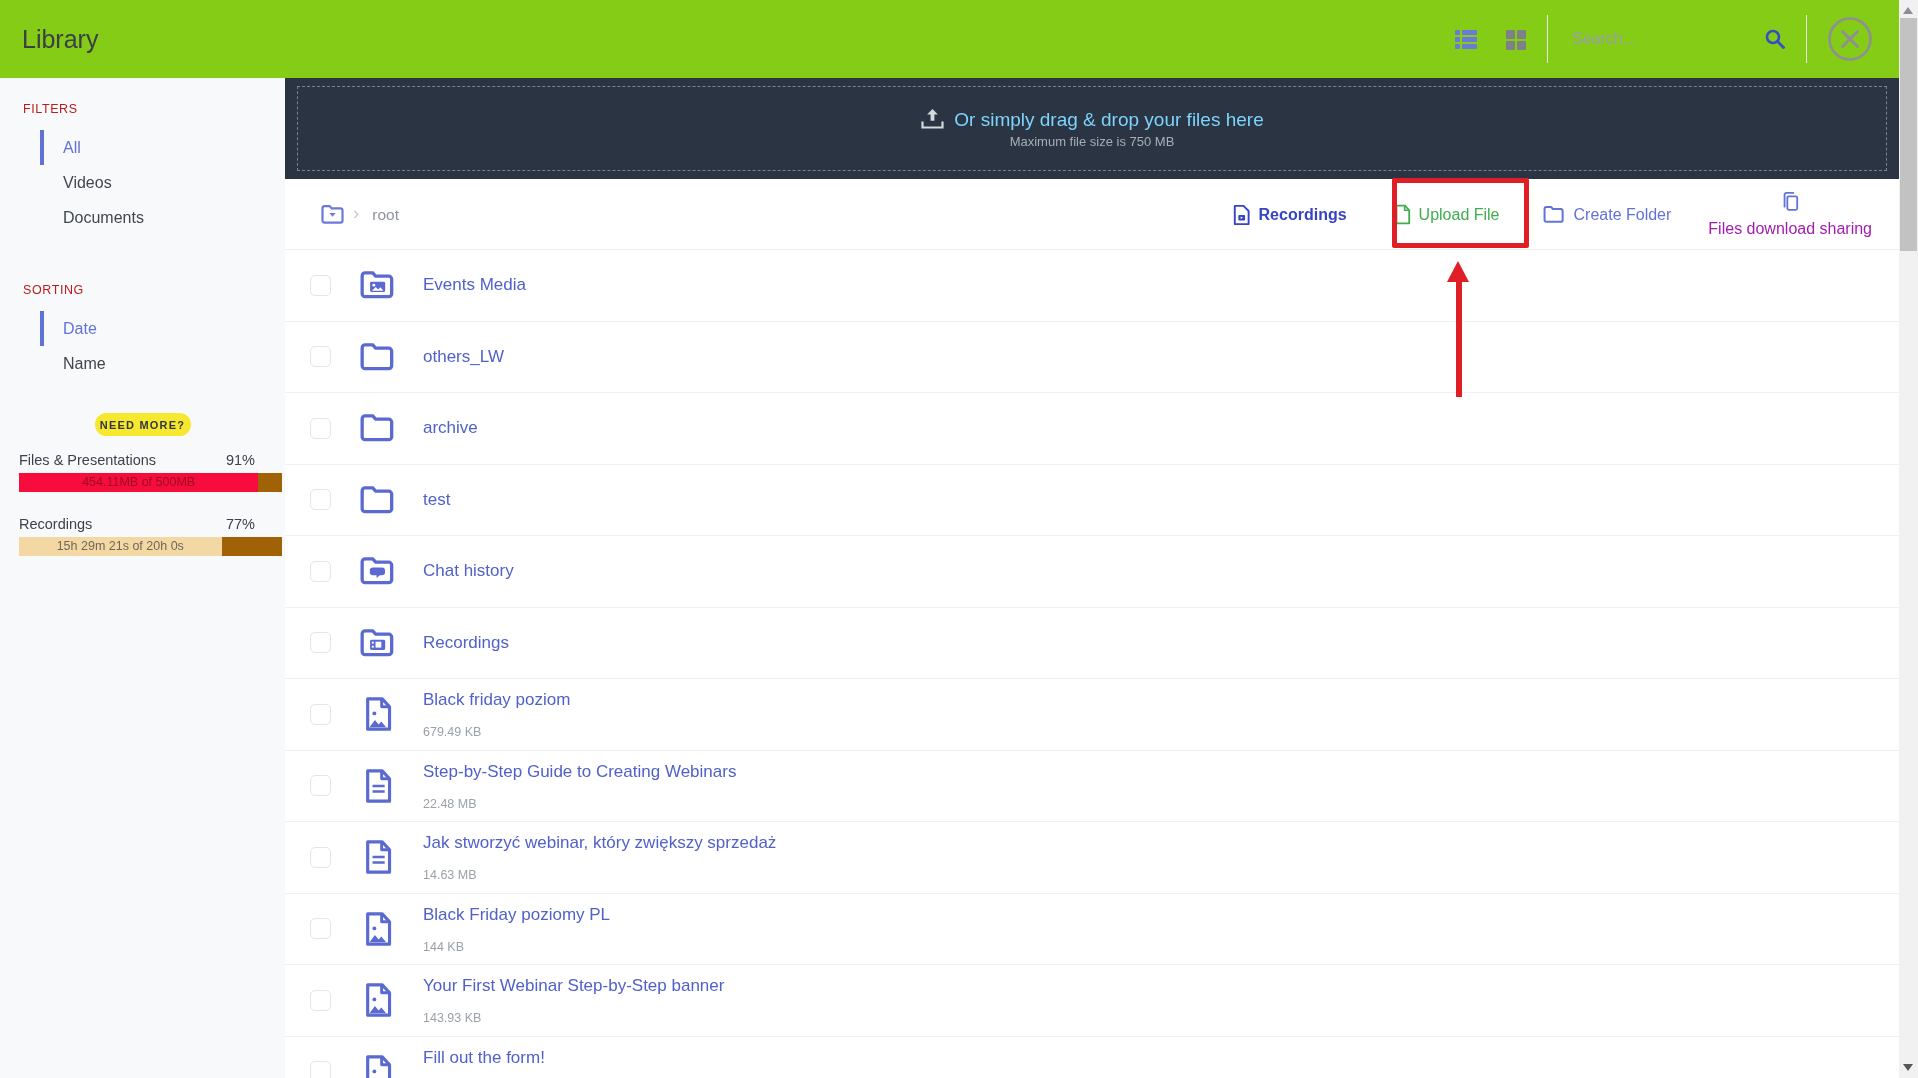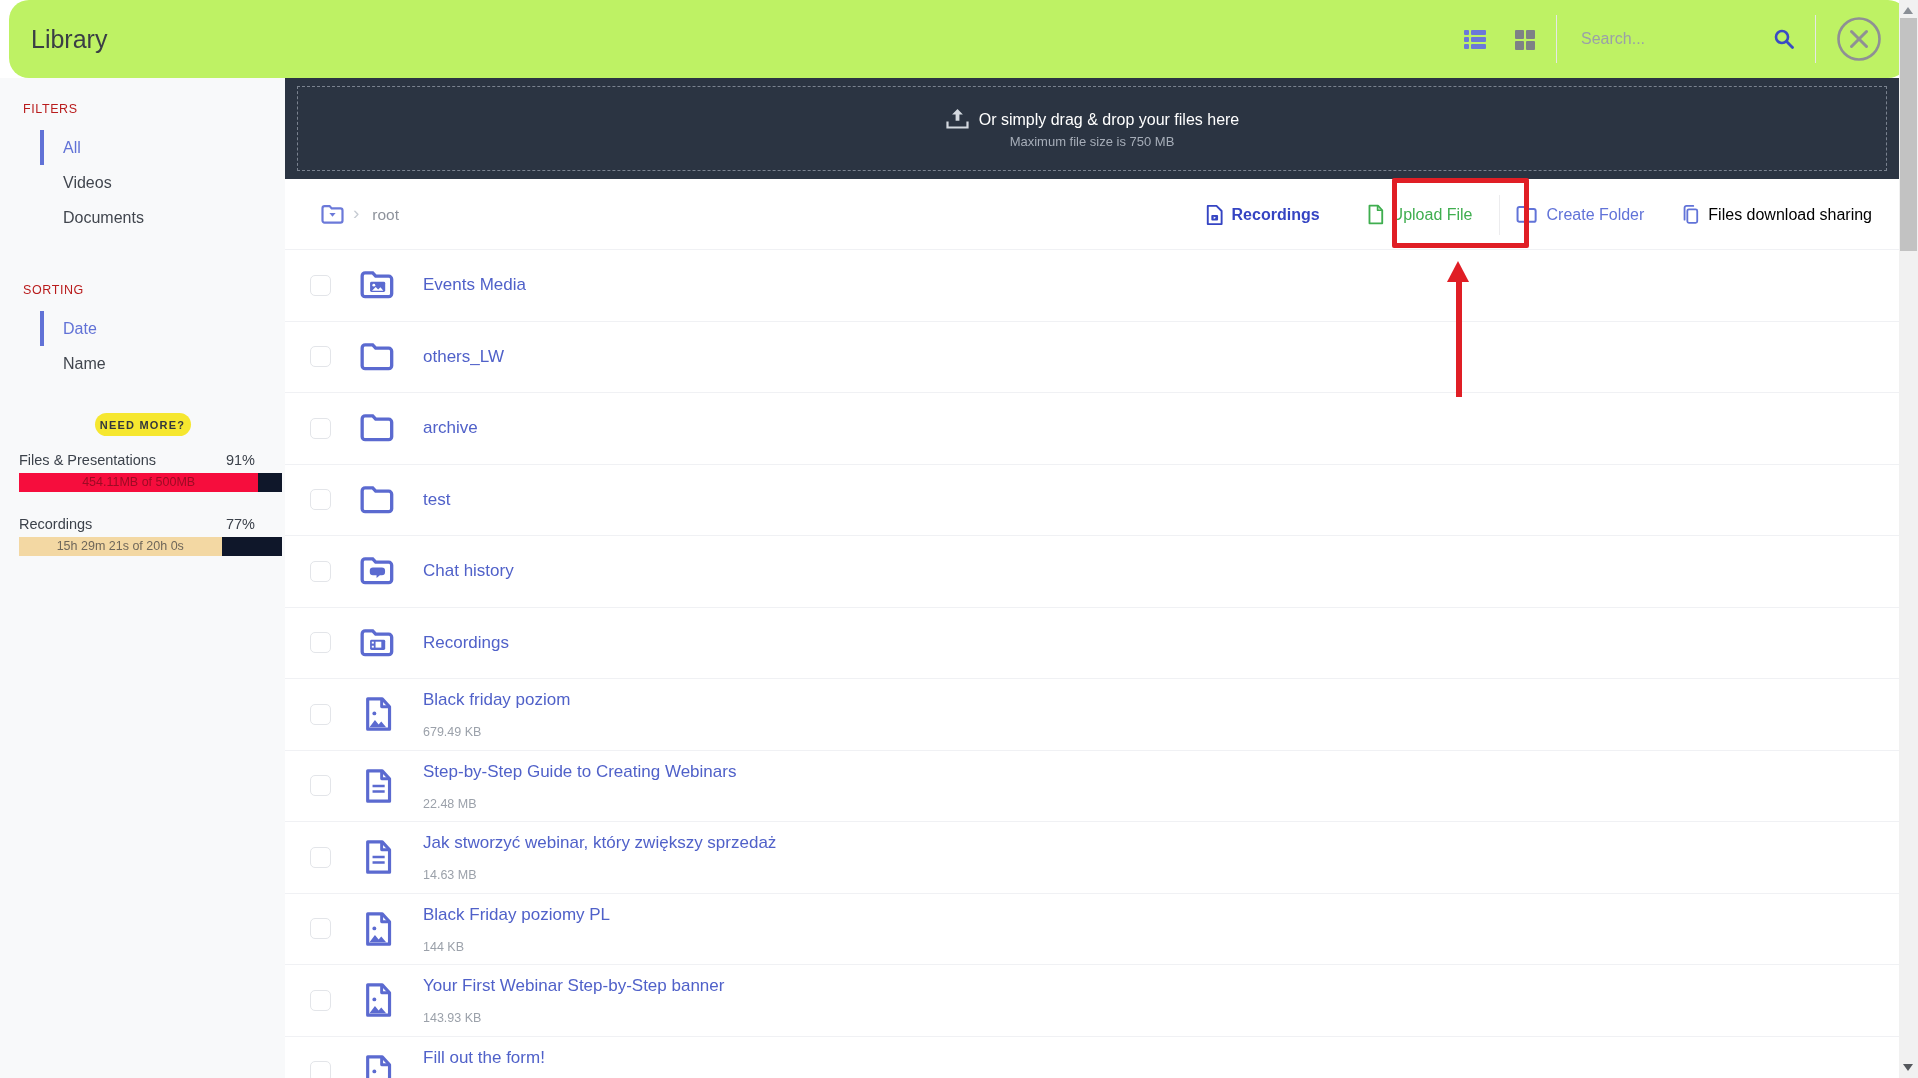--- a/index.html
+++ b/index.html
@@ -1,21 +1,21 @@
 <!DOCTYPE html>
 <html><head>
 <meta charset="utf-8">
 <style>
   * { margin:0; padding:0; box-sizing:border-box; }
   html,body { width:1918px; height:1078px; overflow:hidden; background:#fff;
     font-family:"Liberation Sans", sans-serif; }
   .app { position:relative; width:1918px; height:1078px; }
 
   
-  .header { position:absolute; left:9px; top:0; width:1899px; height:78px; background:#bef264;border-radius:20px; }
+  .header { position:absolute; left:0; top:0; width:1899px; height:78px; background:#84cc16; }
   .app-title { position:absolute; left:22px; top:0; line-height:78px; font-size:25px; color:#3a3e45; }
   .hdr-icon { position:absolute; top:28px; width:22px; height:22px; cursor:pointer; }
   .view-list { left:1455px; }
   .view-grid { left:1505px; }
   .hdr-divider { position:absolute; top:15px; width:1px; height:48px; background:#e7e7e7; }
   .div1 { left:1547px; } .div2 { left:1806px; }
   .search-input { position:absolute; left:1572px; top:22px; width:178px; height:34px; border:none;
     outline:none; font-size:16px; color:#3a3e45; background:transparent; }
   .search-input::placeholder { color:#9aa0a8; }
   .search-btn { position:absolute; left:1763px; top:27px; width:24px; height:24px; cursor:pointer; }
@@ -36,43 +36,43 @@
   .sorting-label { margin-top:48px; margin-bottom:14px; }
   .side-item { height:35px; line-height:35px; padding-left:23px; font-size:16px; color:#41464e; cursor:pointer;margin-left:40px; }
   .side-item.active { padding-left:19px; border-left:4px solid #6172d6; color:#6172d6; }
   .need-more { display:block; margin:32px auto 0 auto; width:96px; height:23px; border-radius:12px;
     background:#f6e72f; border:none; font-family:"Liberation Sans", sans-serif; font-size:11px;
     font-weight:bold; letter-spacing:1.2px; color:#33373d; cursor:pointer; }
   .usage-wrap { margin:16px 0 0 19px; width:263px; }
   .meter { margin-bottom:24px; }
   .meter-head { display:flex; justify-content:space-between; padding-right:27px; font-size:14.5px;
     color:#3c424b; margin-bottom:5px; }
-  .meter-track { position:relative; width:263px; height:19px; background:#0f172a; }
+  .meter-track { position:relative; width:263px; height:19px; background:#a16207; }
   .meter-fill { position:relative; height:19px; text-align:center; line-height:19px; font-size:12.5px;
     white-space:nowrap; overflow:hidden; }
 
   
   .main { position:absolute; left:285px; top:78px; width:1614px; height:1000px; background:#fff; }
   .dropzone { position:relative; width:1614px; height:101px; background:#2b3442; cursor:pointer; }
   .dz-dash { position:absolute; left:12px; right:12px; top:8px; bottom:8px; border:1px dashed #7a828f;
     display:flex; flex-direction:column; align-items:center; justify-content:center; }
-  .dz-title { display:flex; align-items:center; gap:9px; font-size:16px; color:#ffffff; }
+  .dz-title { display:flex; align-items:center; gap:9px; font-size:19px; color:#7dd3fc; }
   .dz-sub { margin-top:3px; font-size:13px; color:#a6adb8; }
 
   .toolbar { position:relative; width:1614px; height:71px; border-bottom:1px solid #f0f1f4; }
   .crumb { position:absolute; left:36px; top:0; height:71px; display:flex; align-items:center; gap:7px; }
   .crumb-chev { font-size:19px; color:#c7ccd3; margin-top:-3px; }
   .crumb-root { font-size:15.5px; color:#8d929b; margin-left:6px; }
   .tb-actions { position:absolute; right:27px; top:0; height:71px; display:flex; align-items:center; }
   .tb-btn { display:flex; align-items:center; gap:8px; font-size:16px; cursor:pointer; white-space:nowrap; }
   .tb-recordings { color:#3544c3; font-weight:bold; margin-right:47px; }
   .tb-upload { color:#3fae4f; margin-right:26px; }
   .tb-divider { width:1px; height:40px; background:#ececee; margin-right:16px; }
   .tb-create { color:#6173d8; margin-right:37px; }
-  .tb-share { color:#000000; }
+  .tb-share { color:#a21caf;flex-direction:column; }
 
   .rows {}
   .row { position:relative; height:71.5px; border-bottom:1px solid #f0f1f4; cursor:pointer; }
   .checkbox { position:absolute; left:25px; top:50%; margin-top:-10.5px; width:21px; height:21px;
     border:1px solid #e3e5e9; border-radius:5px; background:#fff; cursor:pointer; }
   .row-icon { position:absolute; left:75px; top:50%; margin-top:-17px; width:36px; height:34px; color:#5b6ad0; }
   .row-icon svg { width:36px; height:34px; }
   .row-text { position:absolute; left:138px; top:50%; transform:translateY(-50%); }
   .row-title { font-size:17px; color:#5061c9; }
   .row-size { font-size:12.5px; color:#9ba1aa; margin-top:15px; }

